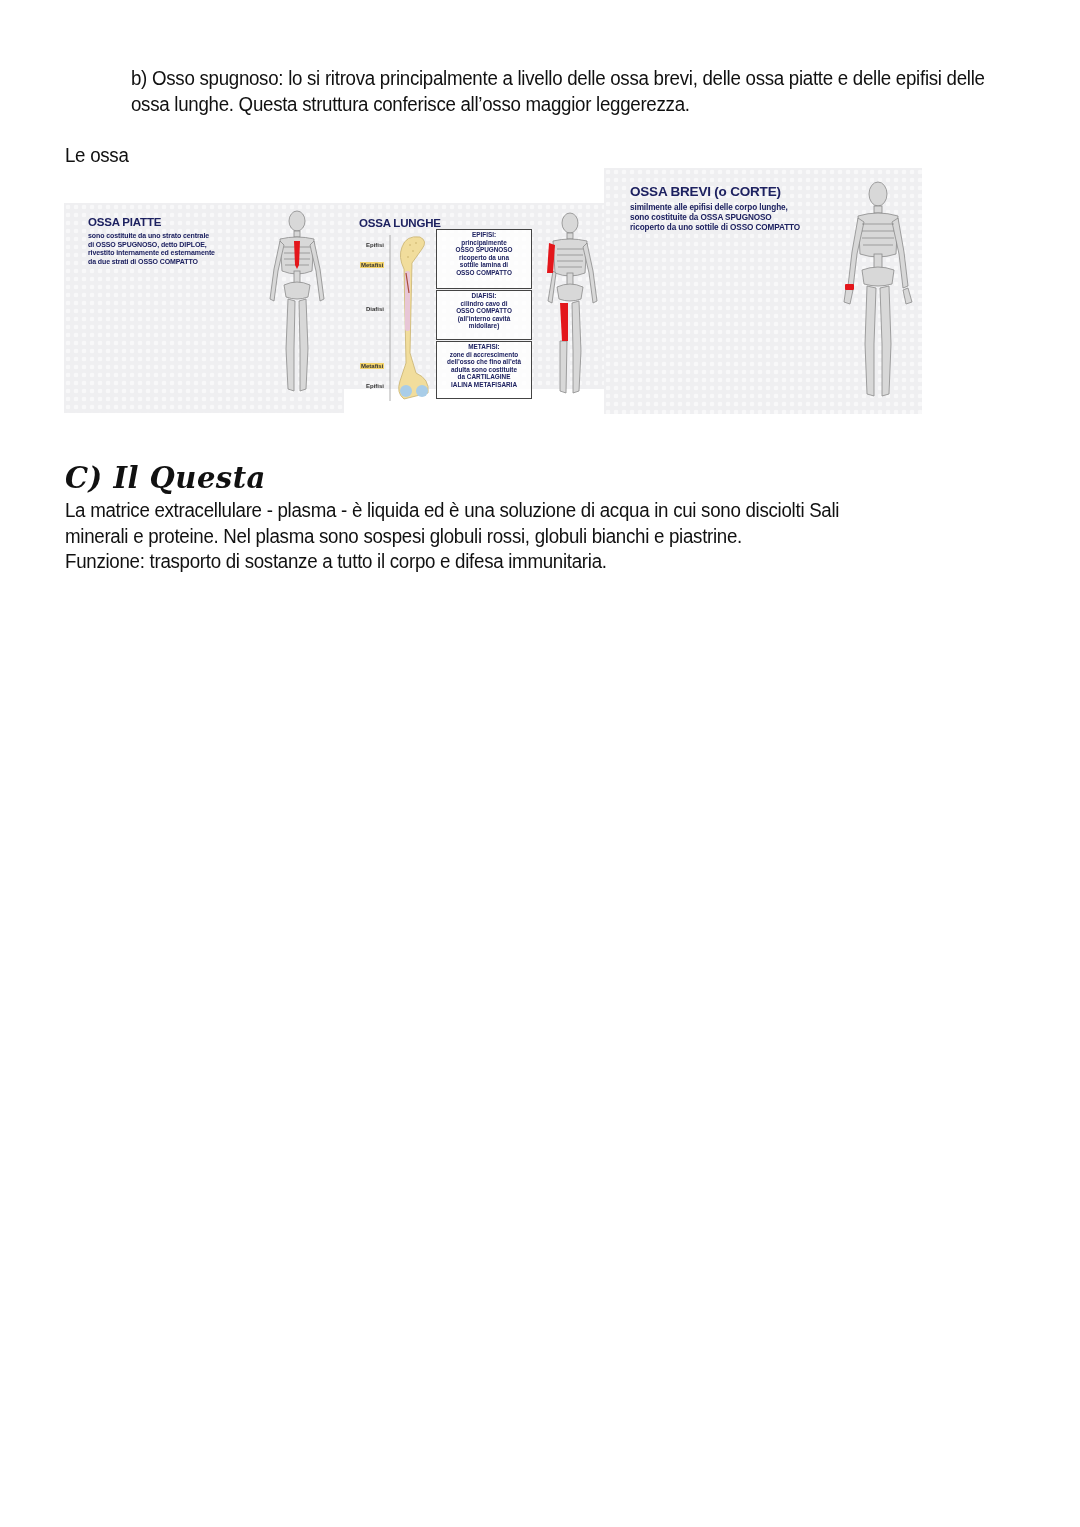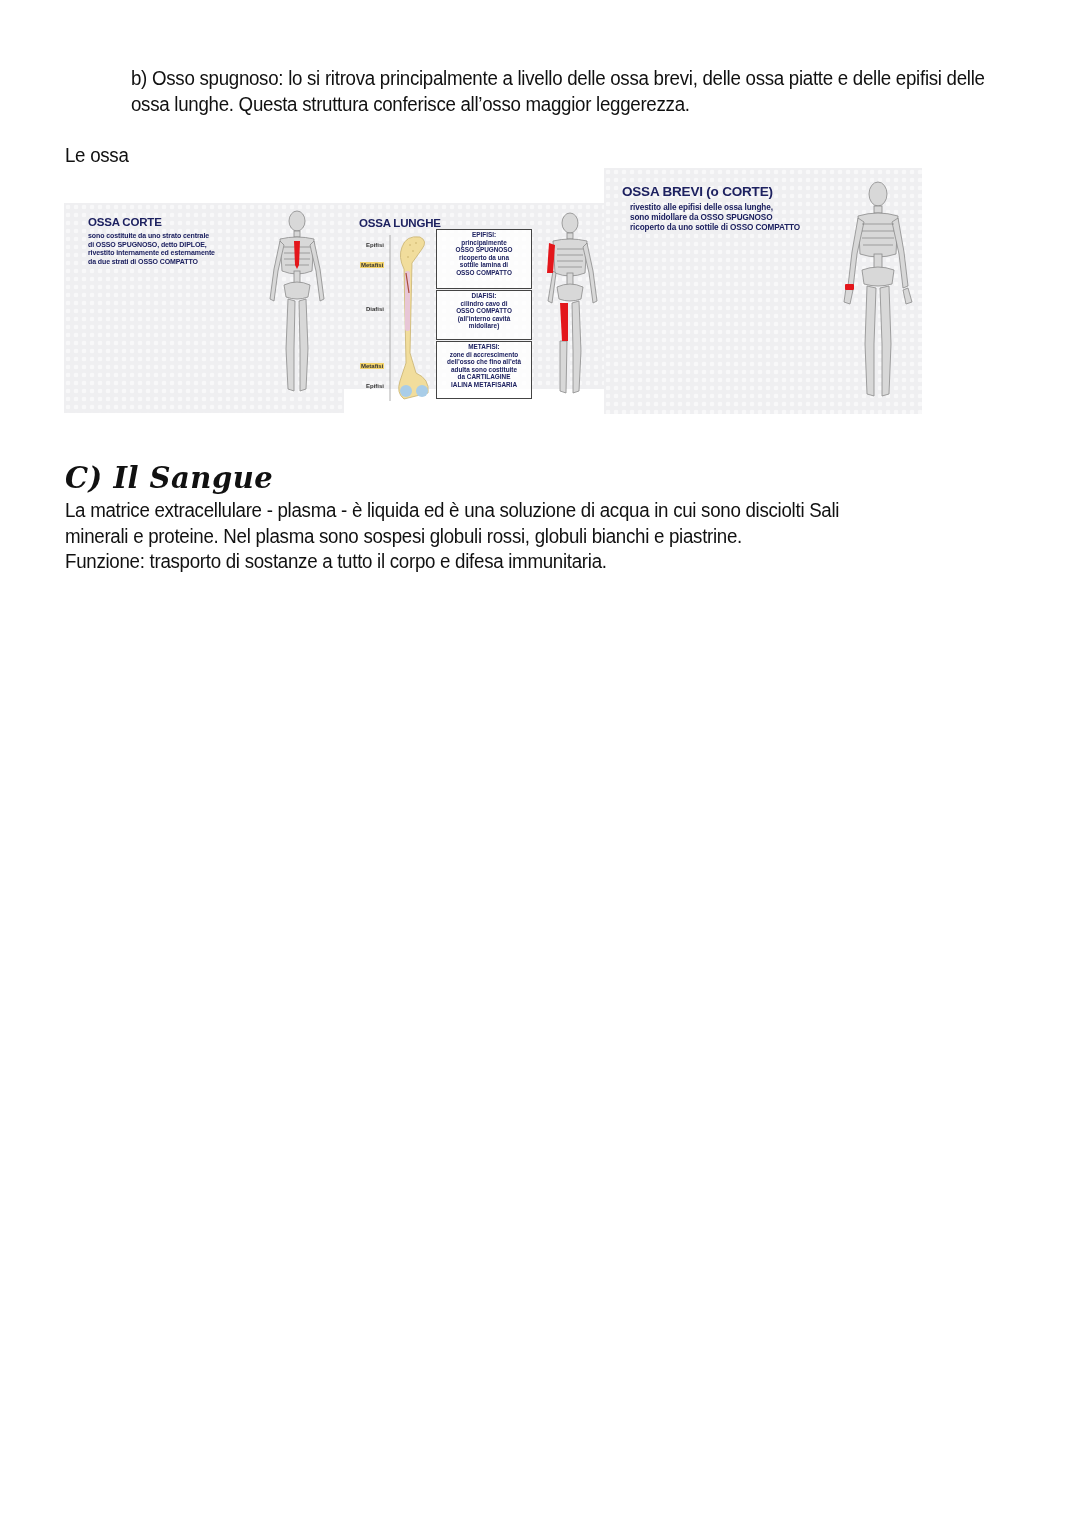--- a/index.html
+++ b/index.html
@@ -33,21 +33,21 @@
 </head>
 <body>
 
 <div class="body-text para-b">b) Osso spugnoso: lo si ritrova principalmente a livello delle ossa brevi, delle ossa piatte e delle epifisi delle ossa lunghe. Questa struttura conferisce all’osso maggior leggerezza.</div>
 
 <div class="body-text label-ossa">Le ossa</div>
 
 <div class="figure">
 
   <div class="panel p1">
-    <div class="ptitle" style="left:24px;top:13px;">OSSA CORTE</div>
+    <div class="ptitle" style="left:24px;top:13px;">OSSA PIATTE</div>
     <div class="pdesc" style="left:24px;top:29px;">
       <div>sono costituite da uno strato centrale</div>
       <div>di OSSO SPUGNOSO, detto DIPLOE,</div>
       <div>rivestito internamente ed esternamente</div>
       <div>da due strati di OSSO COMPATTO</div>
     </div>
     <svg class="skel" style="left:196px;top:6px;" width="74" height="190" viewBox="0 0 74 190">
       <g fill="#d8d8d8" stroke="#8a8a8a" stroke-width="0.8">
         <ellipse cx="37" cy="12" rx="8" ry="10"></ellipse>
         <rect x="34" y="22" width="6" height="6"></rect>
@@ -132,24 +132,24 @@
           <line x1="23" y1="44" x2="49" y2="44"></line>
         <line x1="23" y1="50" x2="49" y2="50"></line>
           <line x1="24" y1="56" x2="48" y2="56"></line>
       </g>
       <path d="M15 32 L21 34 L19 62 L13 62 Z" fill="#e3161b"></path>
       <path d="M26 92 L34 92 L34 130 L28 130 Z" fill="#e3161b"></path>
     </svg>
   </div>
 
   <div class="panel p3">
-    <div class="ptitle" style="left:18px;top:16px;">OSSA BREVI (o CORTE)</div>
+    <div class="ptitle" style="left:26px;top:16px;">OSSA BREVI (o CORTE)</div>
     <div class="pdesc" style="left:26px;top:35px;">
-      <div>rivestito alle epifisi delle ossa lunghe,</div>
-      <div>sono midollare da OSSO SPUGNOSO</div>
+      <div>similmente alle epifisi delle corpo lunghe,</div>
+      <div>sono costituite da OSSA SPUGNOSO</div>
       <div>ricoperto da uno sottile di OSSO COMPATTO</div>
     </div>
     <svg class="skel" style="left:232px;top:12px;" width="84" height="228" viewBox="0 0 84 228">
       <g fill="#d8d8d8" stroke="#8a8a8a" stroke-width="0.8">
         <ellipse cx="42" cy="14" rx="9" ry="12"></ellipse>
         <rect x="38" y="26" width="8" height="7"></rect>
         <path d="M22 36 Q42 30 62 36 L60 74 Q42 80 24 74 Z"></path>
         <rect x="38" y="74" width="8" height="16"></rect>
         <path d="M26 90 Q42 84 58 90 L56 104 Q42 108 28 104 Z"></path>
         <path d="M22 38 L16 72 L12 106 L17 108 L21 74 L28 42 Z"></path>
@@ -163,18 +163,18 @@
         <line x1="26" y1="44" x2="58" y2="44"></line>
           <line x1="26" y1="51" x2="58" y2="51"></line>
         <line x1="26" y1="58" x2="58" y2="58"></line>
           <line x1="27" y1="65" x2="57" y2="65"></line>
       </g>
       <rect x="9" y="104" width="9" height="6" rx="1" fill="#e3161b"></rect>
     </svg>
   </div>
 </div>
 
-<div class="heading">C) Il Sangue</div>
+<div class="heading">C) Il Questa</div>
 <div class="body-text para-c">
   <div>La matrice extracellulare - plasma - è liquida ed è una soluzione di acqua in cui sono disciolti Sali</div>
   <div>minerali e proteine. Nel plasma sono sospesi globuli rossi, globuli bianchi e piastrine.</div>
   <div>Funzione: trasporto di sostanze a tutto il corpo e difesa immunitaria.</div>
 </div>
 
 </body></html>

